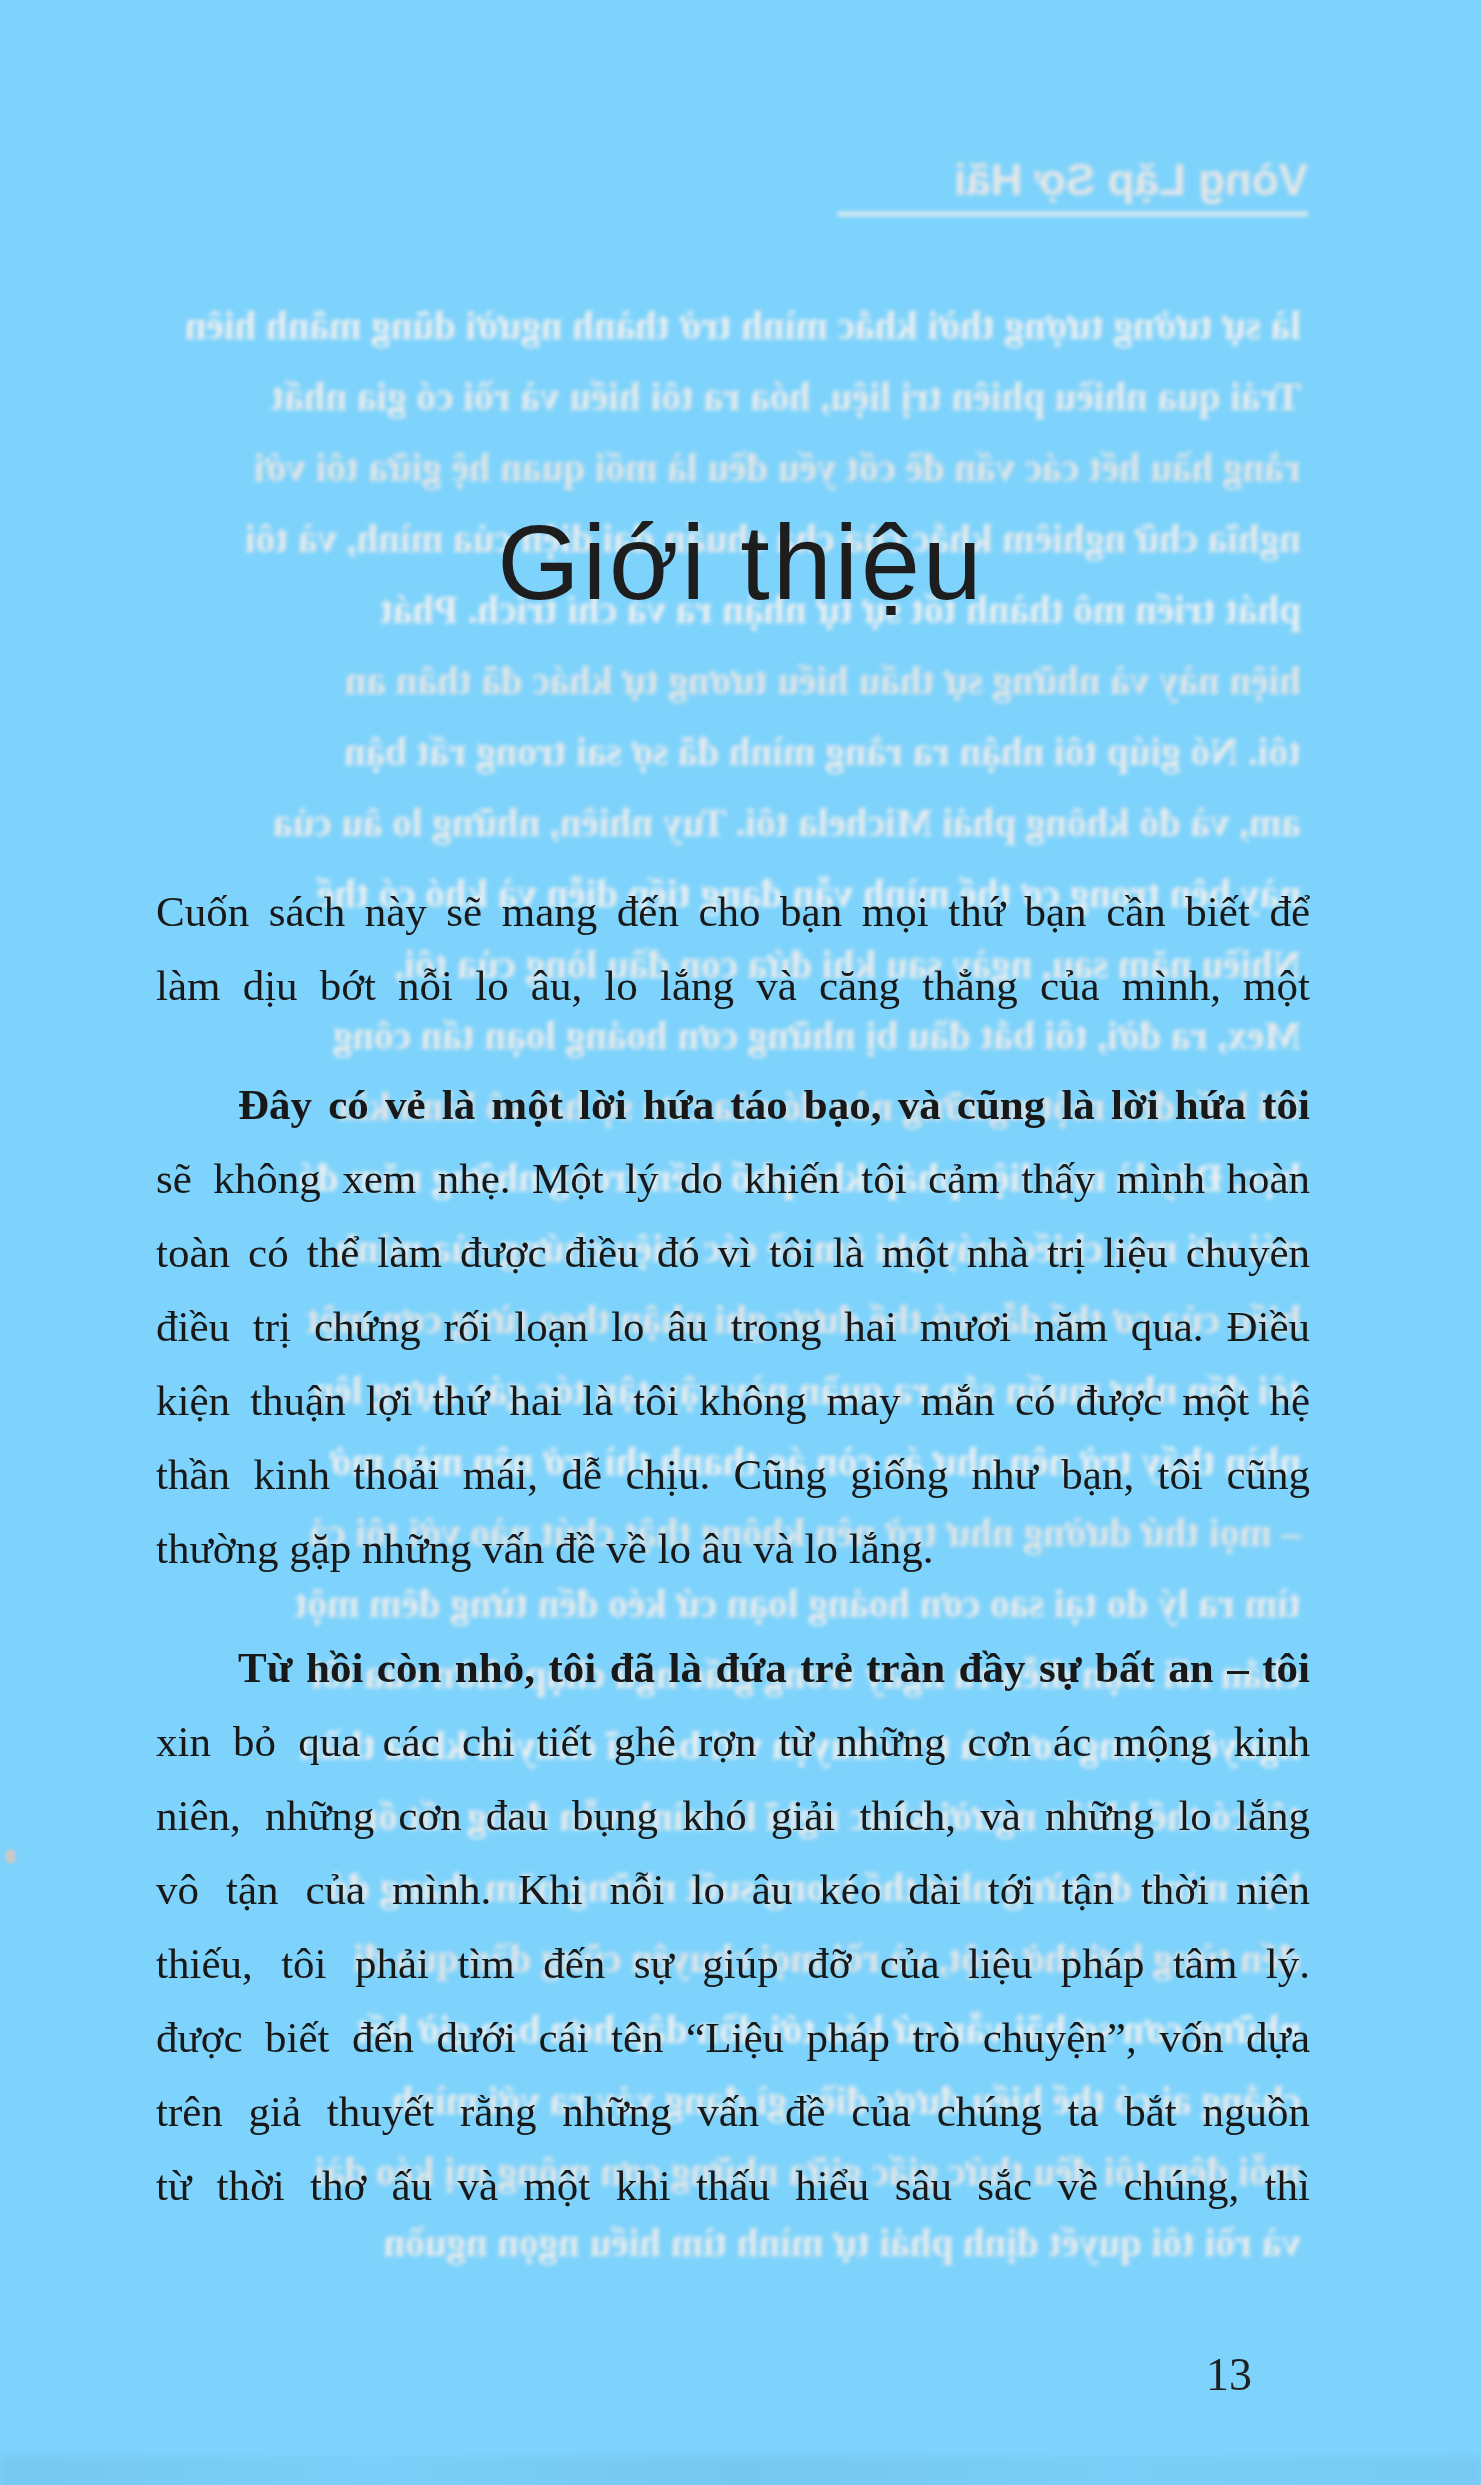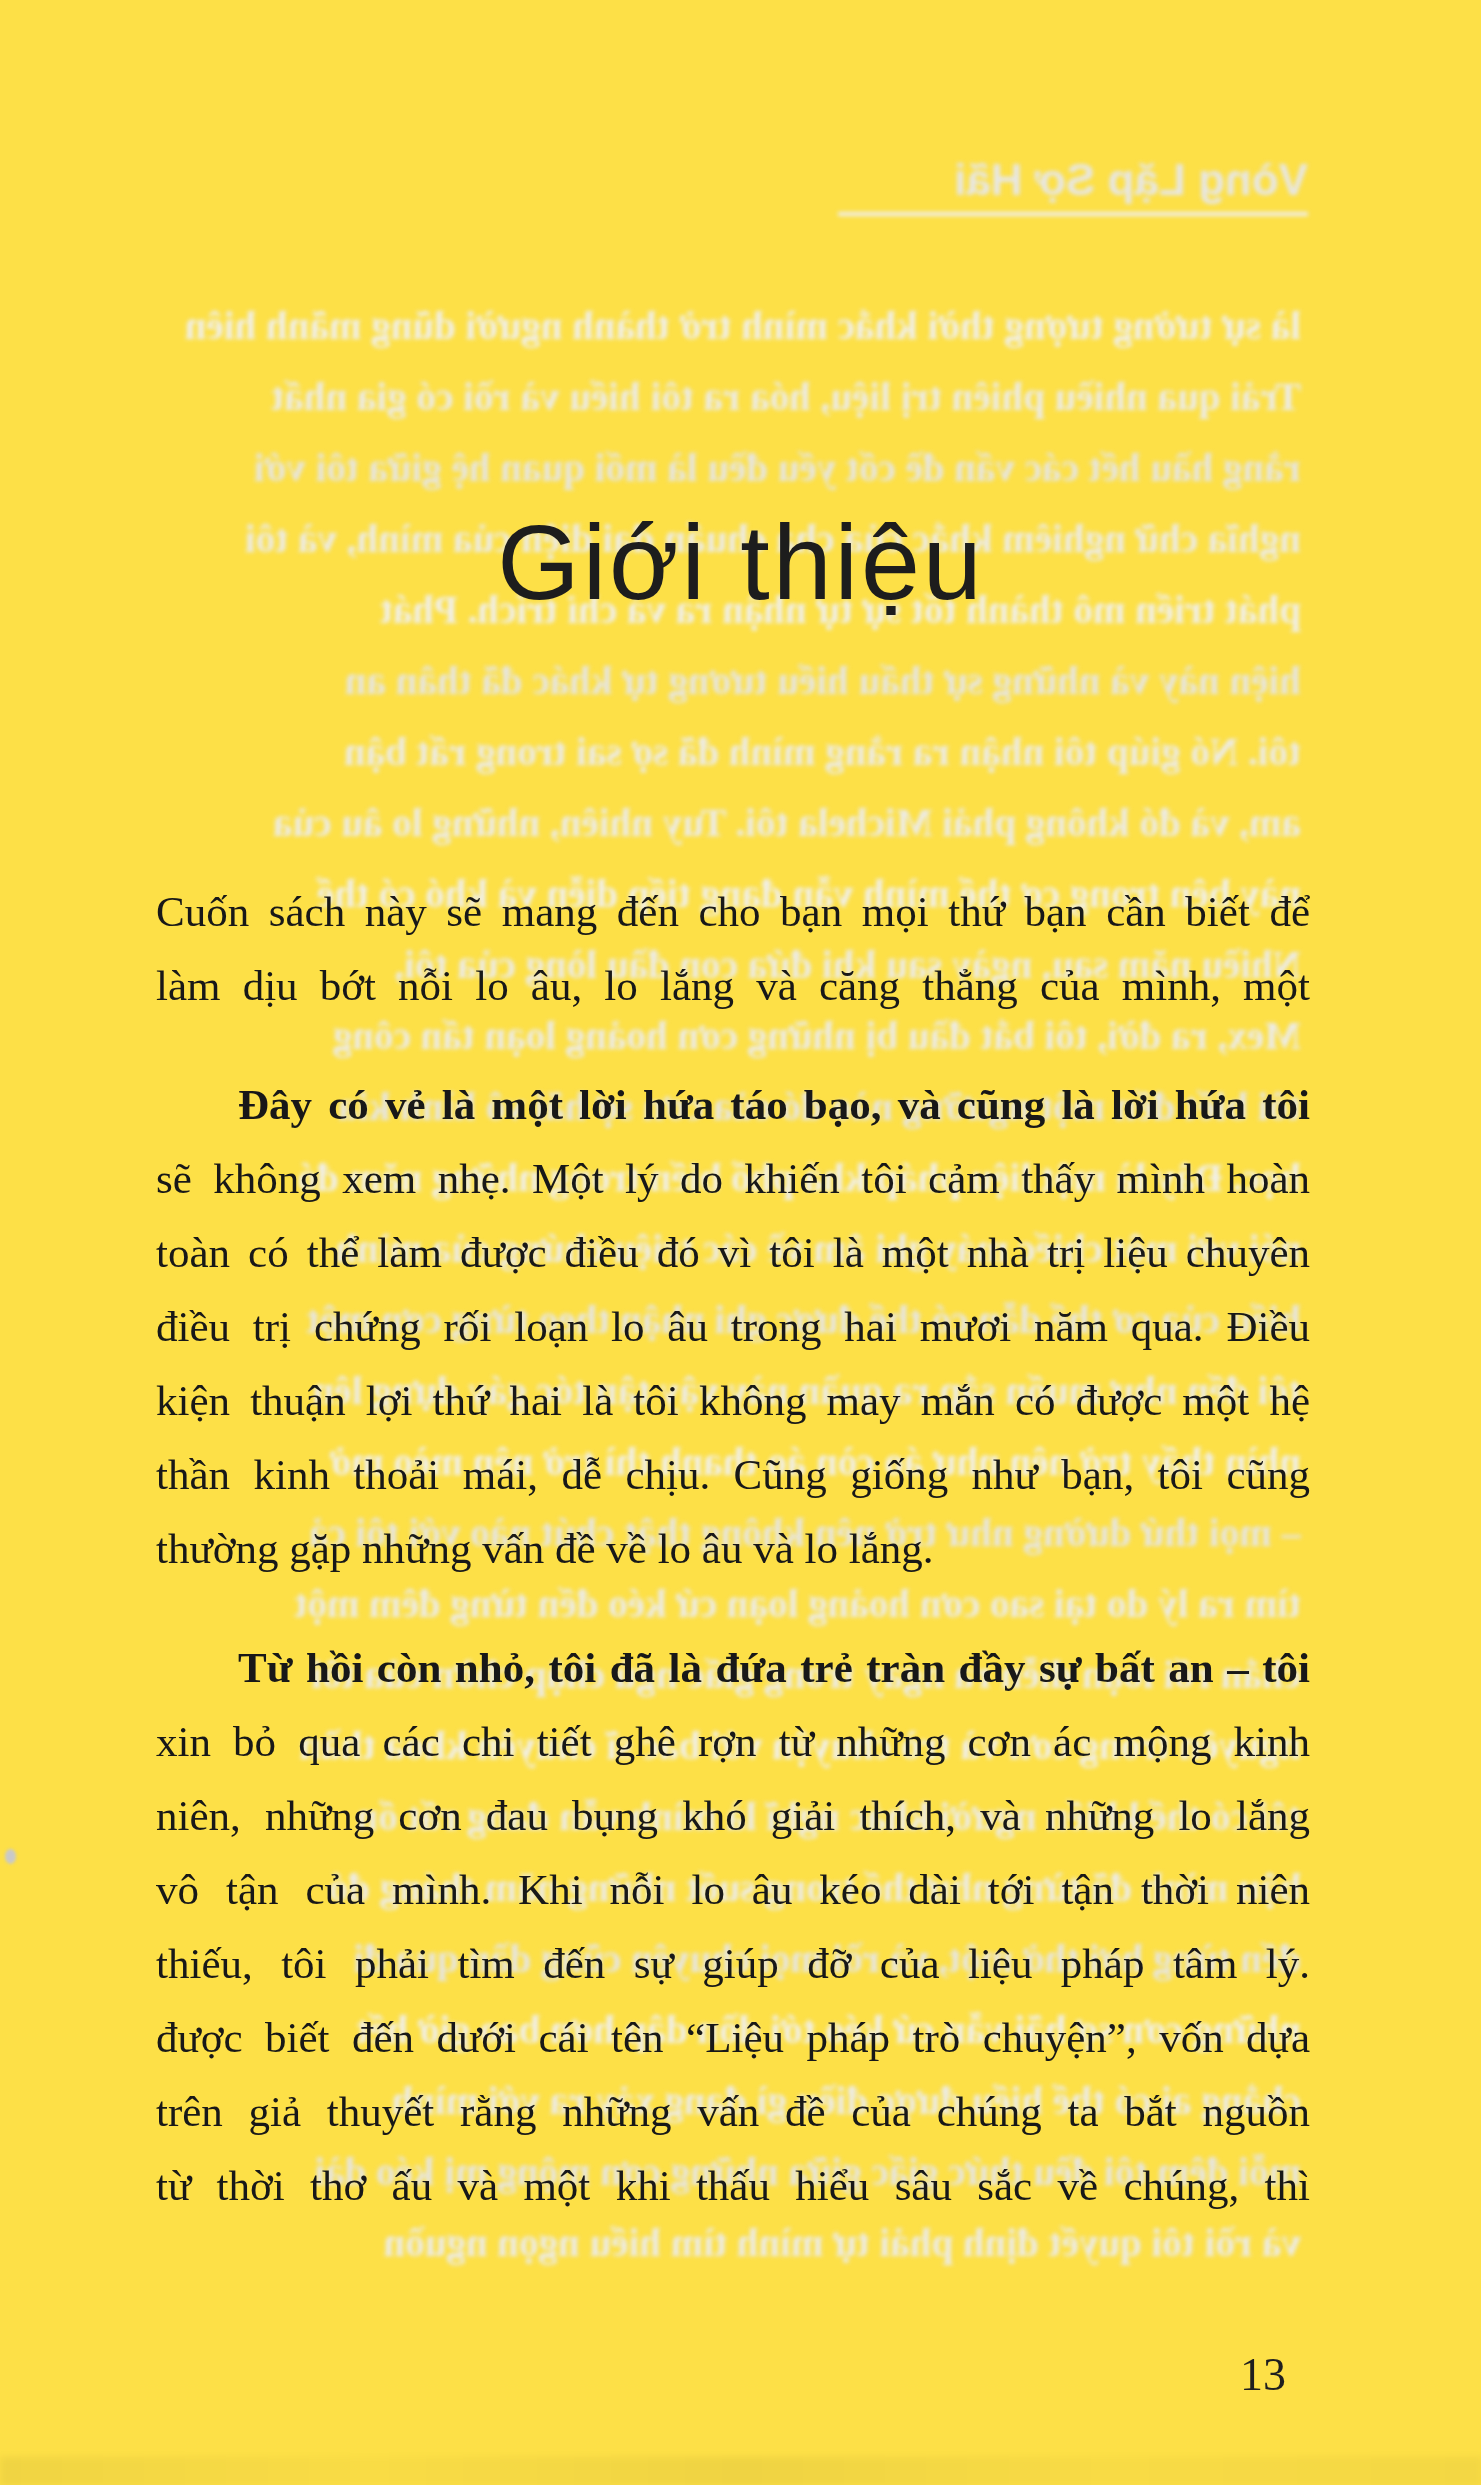--- a/index.html
+++ b/index.html
@@ -1,20 +1,20 @@
 <!DOCTYPE html>
 <html><head>
 <meta charset="utf-8">
 <style>
   html, body { margin: 0; padding: 0; background: #ffffff; }
   .page {
     position: relative;
     width: 1482px;
     height: 2486px;
-    background: #fde047;
+    background: #7dd3fc;
     overflow: hidden;
     font-family: "Liberation Serif", serif;
   }
 
   
   .bleed-header {
     position: absolute;
     top: 147px;
     left: 838px;
     width: 470px;
@@ -87,21 +87,21 @@
   }
   .bodyline.last   { text-align-last: left; }
   .bodyline.indent { text-indent: 82px; font-weight: bold; }
   .bodyline.para   { margin-top: 45px; }
 
   .pagenum {
     position: absolute;
     top: 2348px;
     left: 1206px;
     width: 80px;
-    text-align: right;
+    text-align: left;
     font-family: "Liberation Serif", serif;
     font-size: 46px;
     color: #1f1f1f;
     z-index: 3;
   }
 
   
   .edge-speck {
     position: absolute;
     left: 4.9px;

